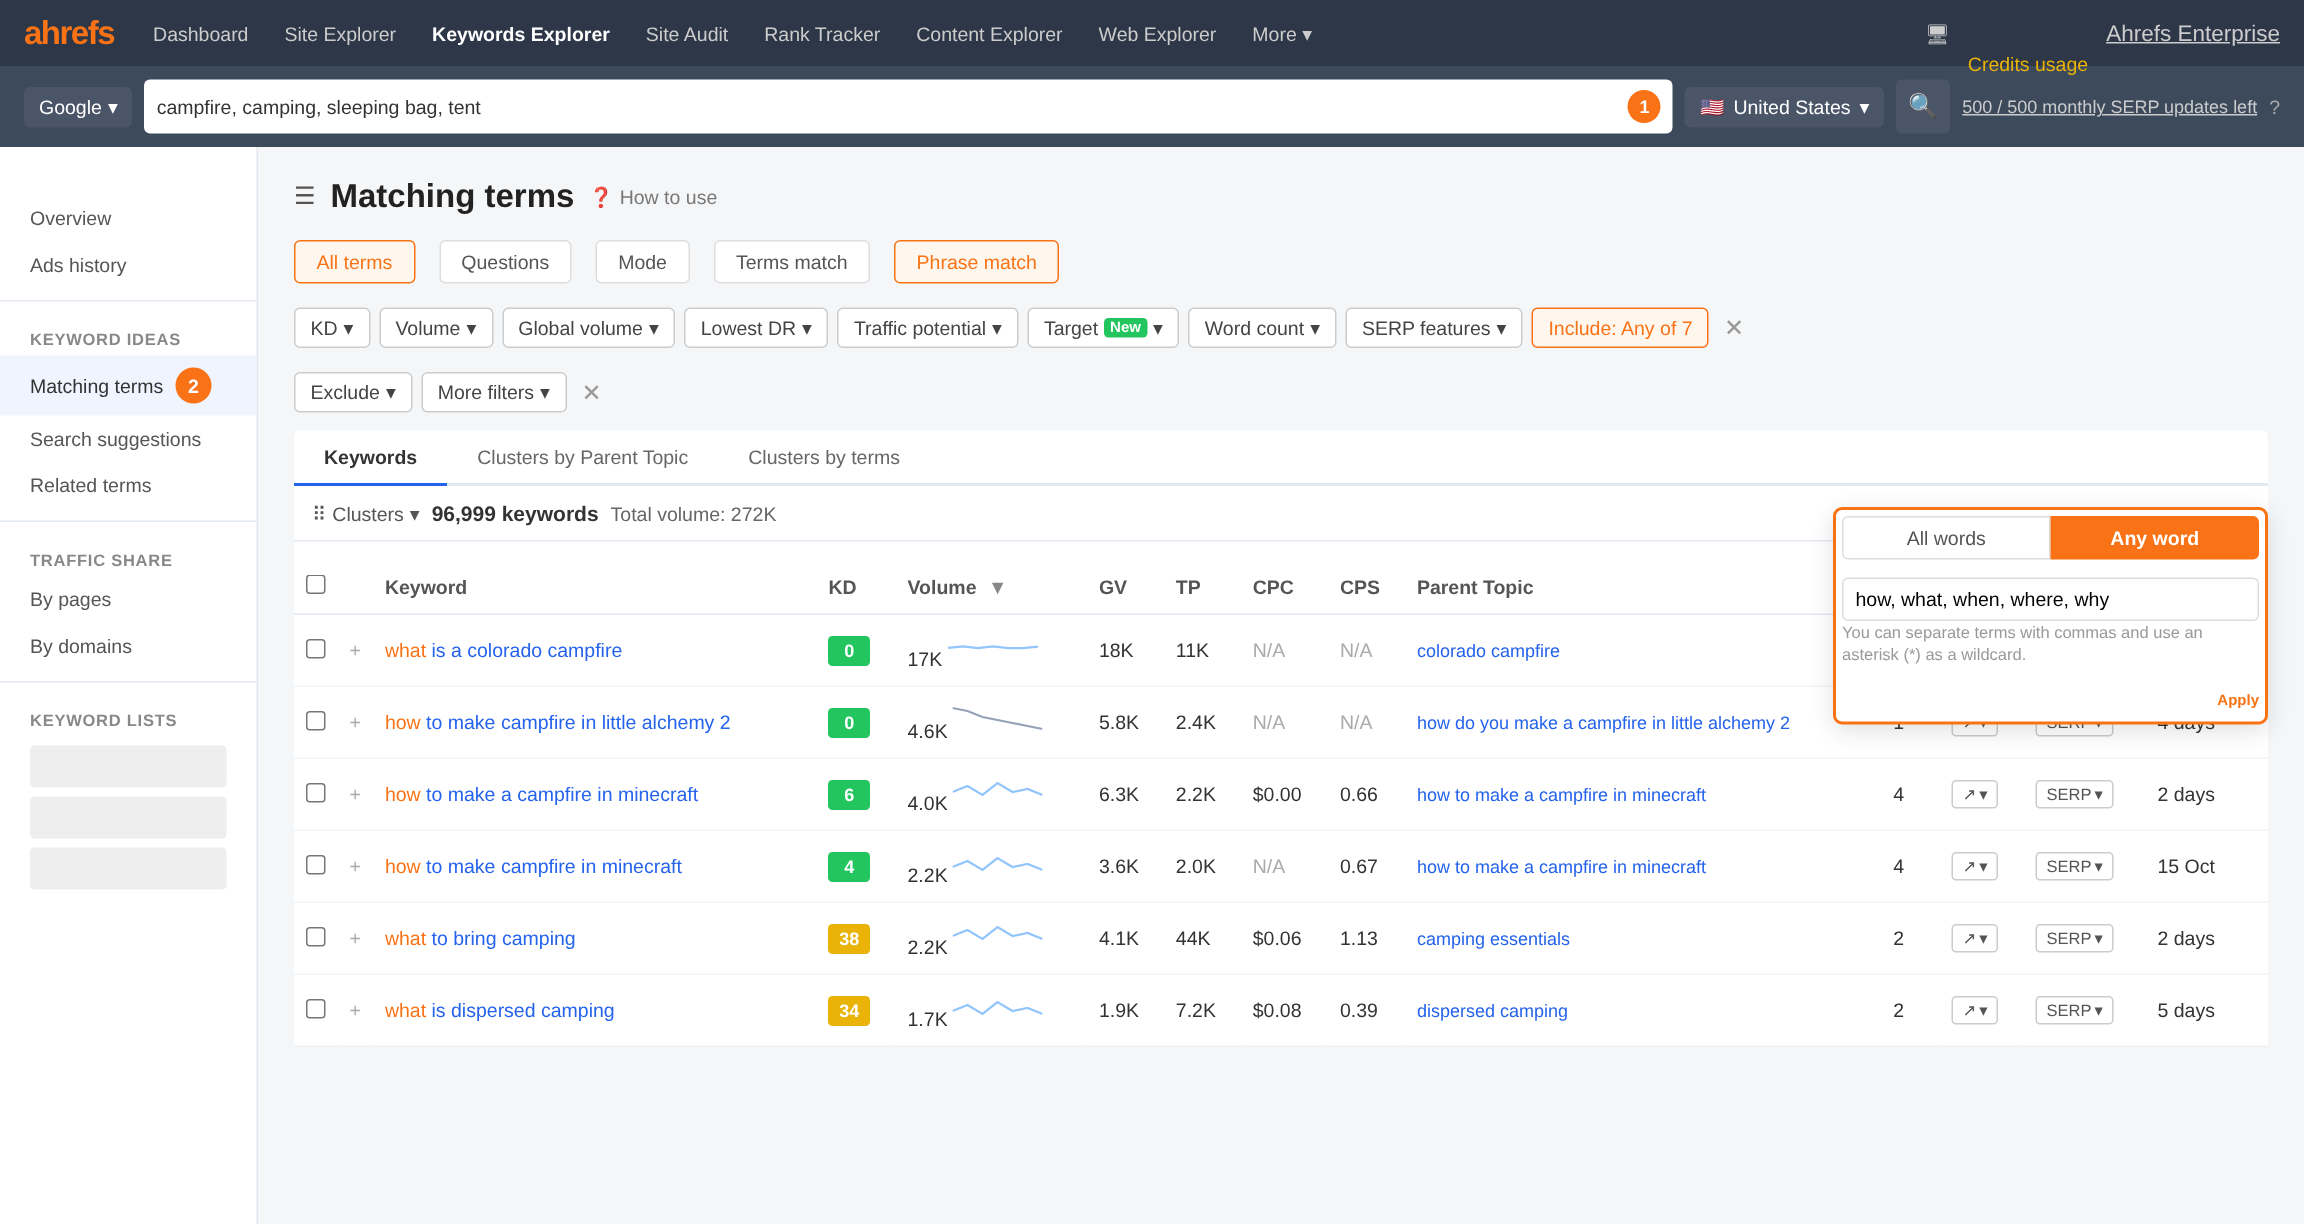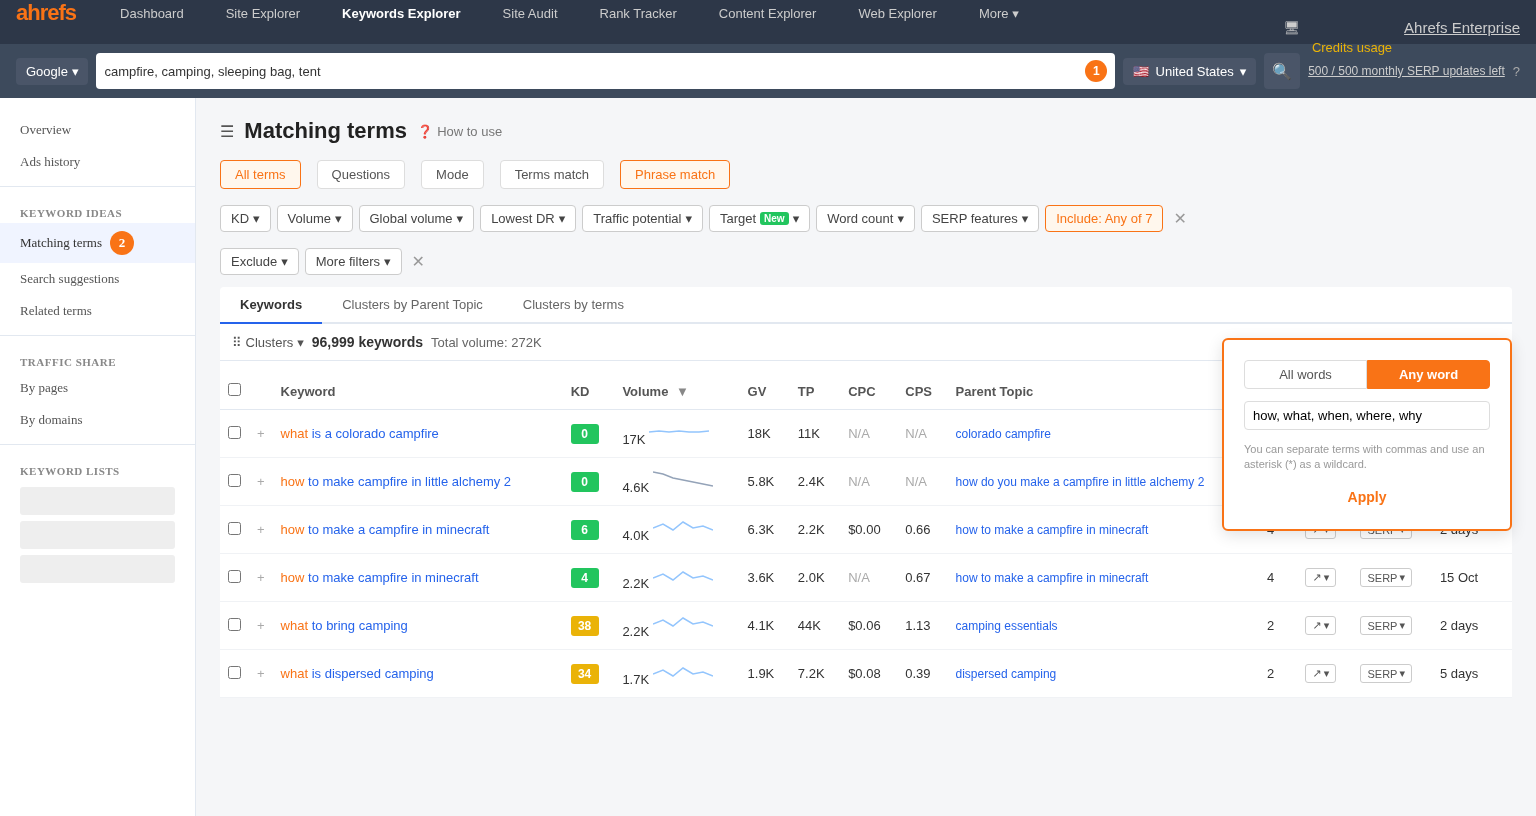--- a/index.html
+++ b/index.html
@@ -2,24 +2,24 @@
 <html><head>
   <meta charset="utf-8">
   <style>
     * { box-sizing: border-box; margin: 0; padding: 0; }
     body { font-family: -apple-system, BlinkMacSystemFont, 'Segoe UI', Arial, sans-serif; font-size: 13px; background: #f5f5f5; color: #333; }
 
     
     .top-nav {
       background: #2d3748;
       display: flex;
-      align-items: flex-start;
+      align-items: center;
       padding: 0 16px;
       height: 44px;
-      gap: 22px;
+      gap: 4px;
     }
     .nav-logo {
       color: #f97316;
       font-size: 22px;
       font-weight: bold;
       margin-right: 12px;
       letter-spacing: -1px;
     }
     .nav-item {
       color: #ccc;
@@ -125,27 +125,26 @@
 
     
     .main-layout {
       display: flex;
       height: calc(100vh - 98px);
       overflow: hidden;
     }
 
     
     .sidebar {
-      width: 196px;
+      width: 172px;
       background: #fff;
       border-right: 1px solid #e2e8f0;
-      padding: 16px 0;
+      padding: 32px 0;
       flex-shrink: 0;
       overflow-y: auto;
-      font-family: Liberation Serif, serif;
     }
     .sidebar-item {
       padding: 8px 20px;
       cursor: pointer;
       color: #555;
       font-size: 13px;
     }
     .sidebar-item.active { background: #f0f4ff; color: #333; font-weight: 500; }
     .sidebar-section-title {
       padding: 12px 20px 4px;
@@ -364,21 +363,21 @@
       position: absolute;
       top: 240px;
       right: 24px;
       background: #fff;
       border: 2px solid #f97316;
       border-radius: 6px;
       width: 290px;
       z-index: 100;
       box-shadow: 0 4px 16px rgba(0,0,0,0.12);
     }
-    .dropdown-popup-inner { padding: 20px; }
+    .dropdown-popup-inner { padding: 4px; }
     .popup-tabs {
       display: flex;
       gap: 0;
       margin-bottom: 12px;
     }
     .popup-tab {
       flex: 1;
       padding: 6px 0;
       text-align: center;
       border: 1px solid #ddd;
@@ -395,35 +394,35 @@
       border-color: #f97316;
       font-weight: 600;
     }
     .popup-input {
       width: 100%;
       border: 1px solid #ddd;
       border-radius: 4px;
       padding: 6px 8px;
       font-size: 13px;
       outline: none;
-      margin-bottom: 12px;
+      margin-bottom: 1px;
     }
     .popup-hint {
       font-size: 11px;
       color: #999;
       line-height: 1.4;
       margin-bottom: 12px;
     }
     .popup-apply {
       display: block;
       width: 100%;
-      text-align: center;
+      text-align: right;
       color: #f97316;
       font-weight: 600;
-      font-size: 14px;
+      font-size: 10px;
       cursor: pointer;
       background: none;
       border: none;
       padding: 4px 0;
     }
 
     
     .step-badge {
       background: #f97316;
       color: #fff;

